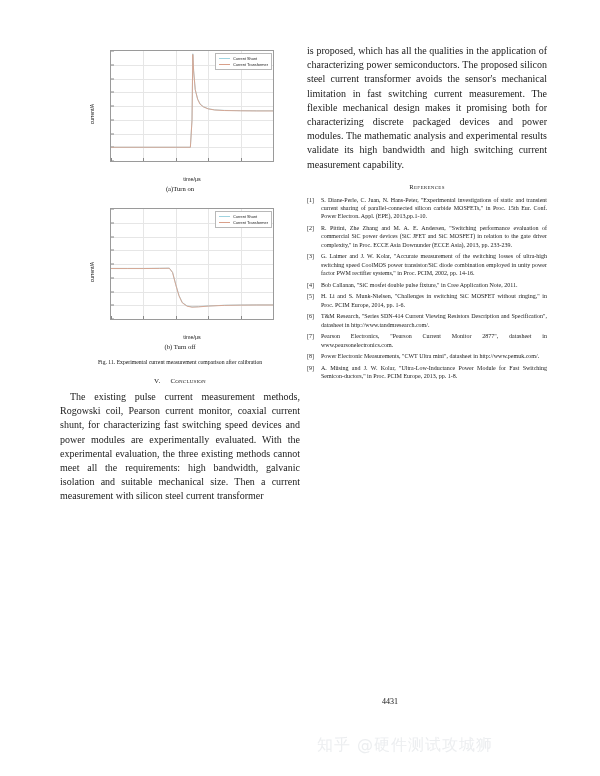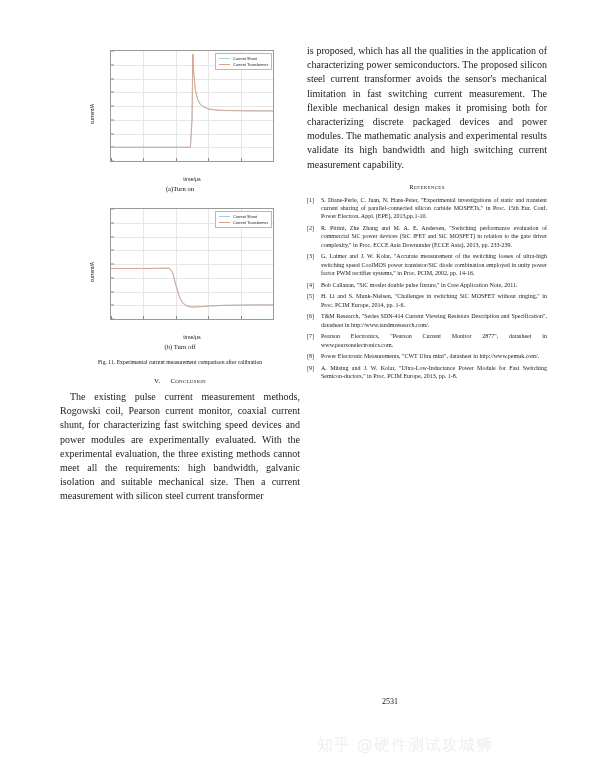--- a/index.html
+++ b/index.html
@@ -358,16 +358,16 @@
         <span class="ref-num">[8]</span>
         <span class="ref-text">Power Electronic Measurements, "CWT Ultra mini", datasheet in http://www.pemuk.com/.</span>
       </li>
       <li class="ref-item">
         <span class="ref-num">[9]</span>
         <span class="ref-text">A. Müsing and J. W. Kolar, "Ultra-Low-Inductance Power Module for Fast Switching Semicon-ductors,"  in Proc. PCIM Europe, 2013, pp. 1-8.</span>
       </li>
     </ul>
   </div>
 
-  <div class="page-number">2531</div>
+  <div class="page-number">4431</div>
   <div class="watermark">知乎 @硬件测试攻城狮</div>
 
 </div>
 
 </body></html>

